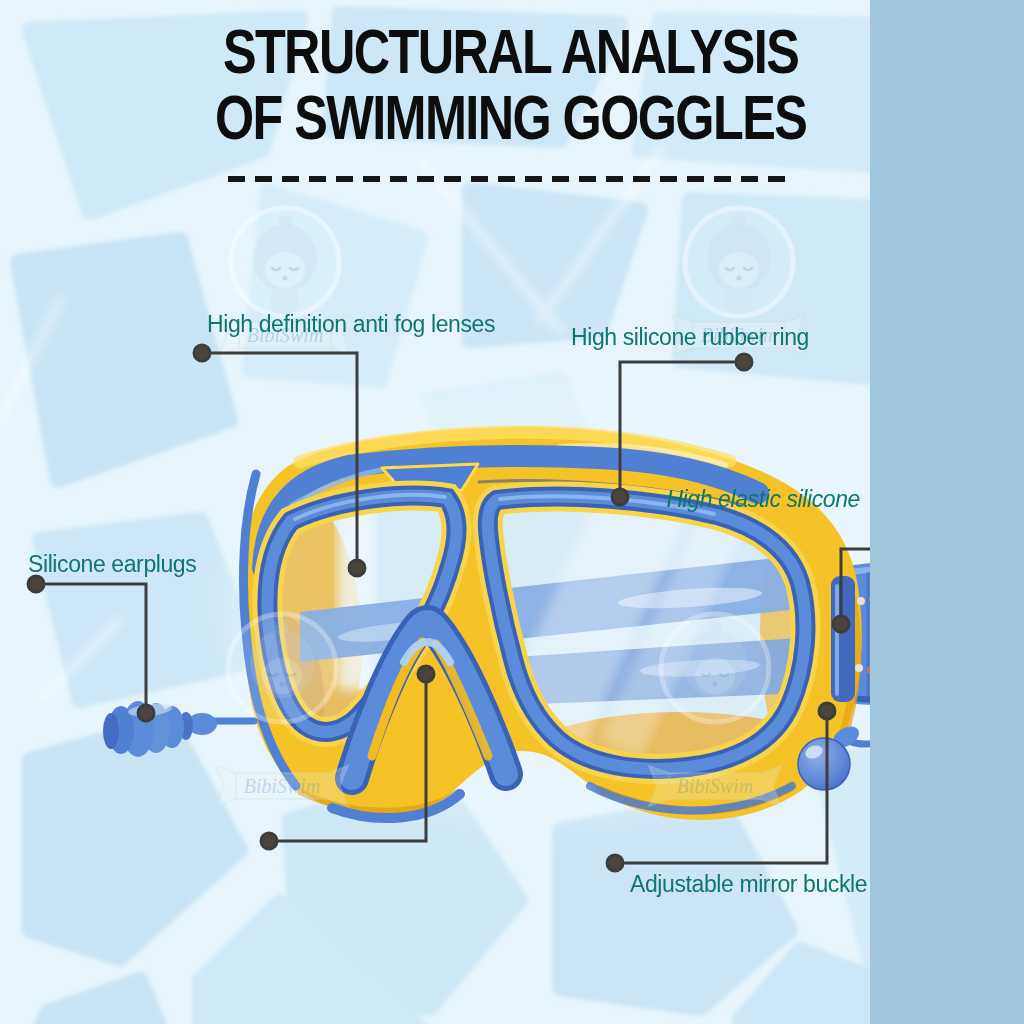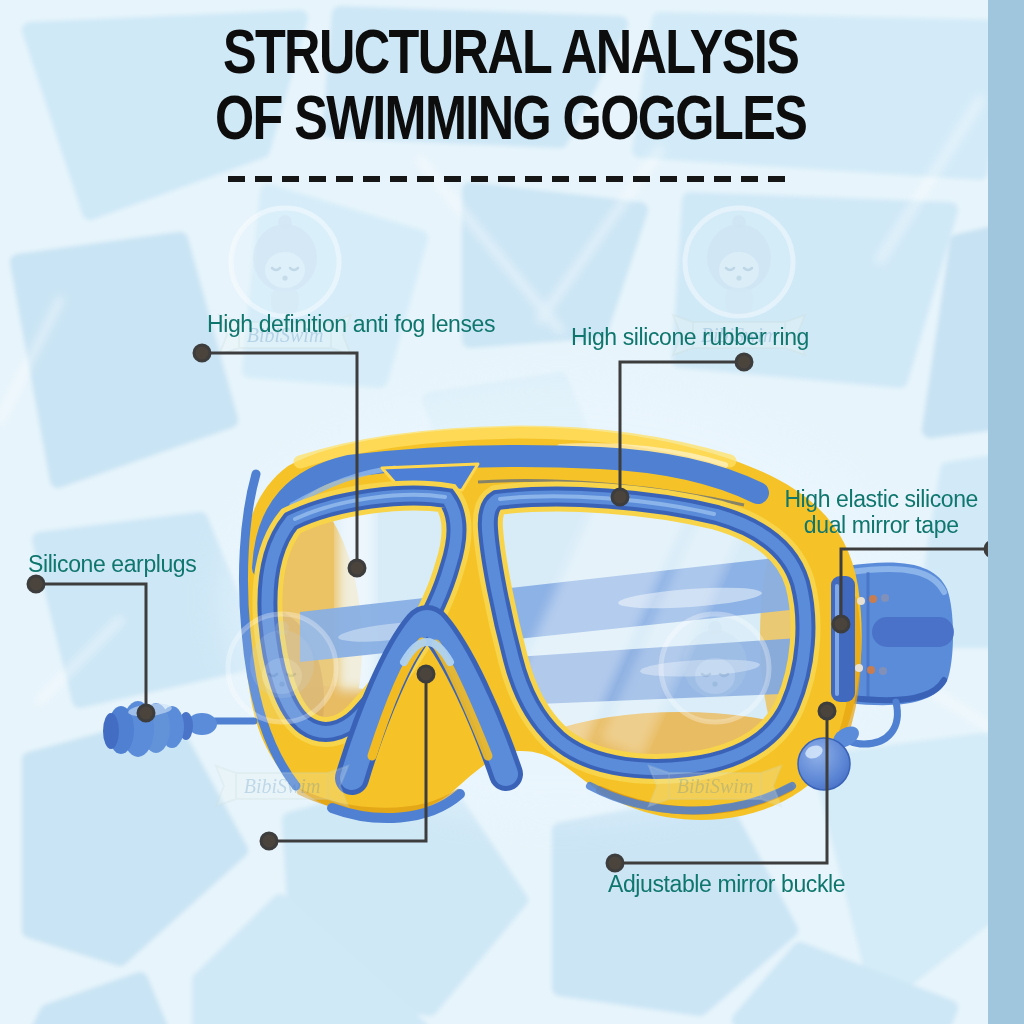--- a/index.html
+++ b/index.html
@@ -1,17 +1,17 @@
 <!DOCTYPE html>
 <html><head>
 <meta charset="utf-8">
 <style>
   html,body{margin:0;padding:0;background:#9fc6dd;}
   .stage{
-    position:relative;width:988px;height:1024px;overflow:hidden;
+    position:relative;width:870px;height:1024px;overflow:hidden;
     background:#cbe6f5;
     font-family:"Liberation Sans",sans-serif;
   }
   .stage svg.layer{position:absolute;left:0;top:0;pointer-events:none;}
   .title{
     position:absolute;left:0;top:18px;width:1024px;text-align:center;
     font-weight:bold;font-size:63px;line-height:66px;letter-spacing:-2px;
     color:#0d0d0d;transform:scaleX(0.80);transform-origin:505px 0;
     white-space:nowrap;
   }
@@ -287,20 +287,19 @@
       <g>
         <path d="M827 711 V863 H615" fill="none"></path>
           <circle cx="827" cy="711" r="8"></circle>
           <circle cx="615" cy="863" r="8"></circle>
       </g>
     </g>
   </svg>
 
   <div class="callout" style="left:207px;top:311px;">High definition anti fog lenses</div>
   <div class="callout" style="left:571px;top:324px;">High silicone rubber ring</div>
-  <div class="callout two-line" style="right:10px;top:486px;">
+  <div class="callout two-line" style="right:10px;top:486px;font-style:italic;">
     <div>High elastic silicone</div>
-    <div>dual mirror tape</div>
   </div>
   <div class="callout" style="left:28px;top:551px;">Silicone earplugs</div>
-  <div class="callout" style="left:608px;top:871px;">Adjustable mirror buckle</div>
+  <div class="callout" style="left:630px;top:871px;">Adjustable mirror buckle</div>
 
 </div>
 
 </body></html>

